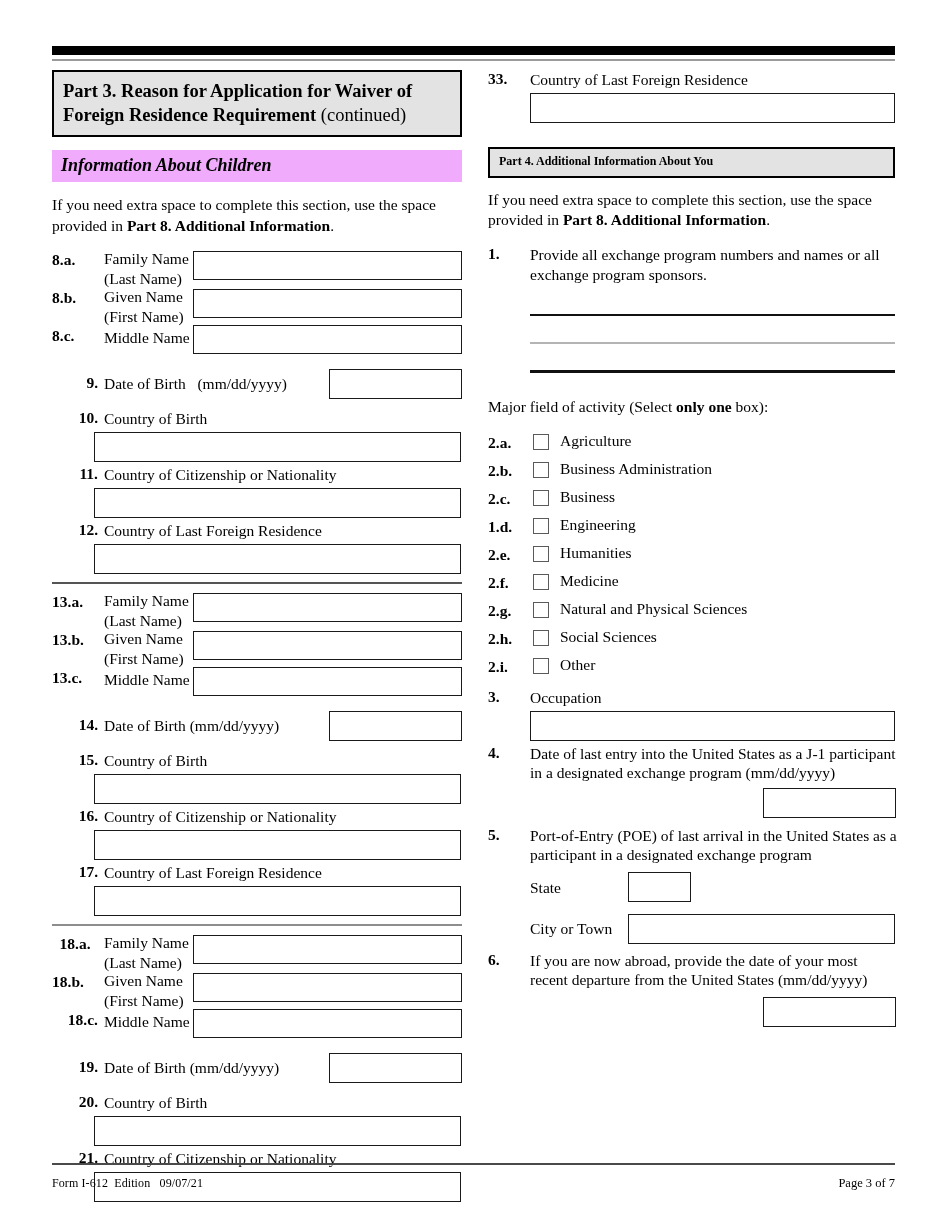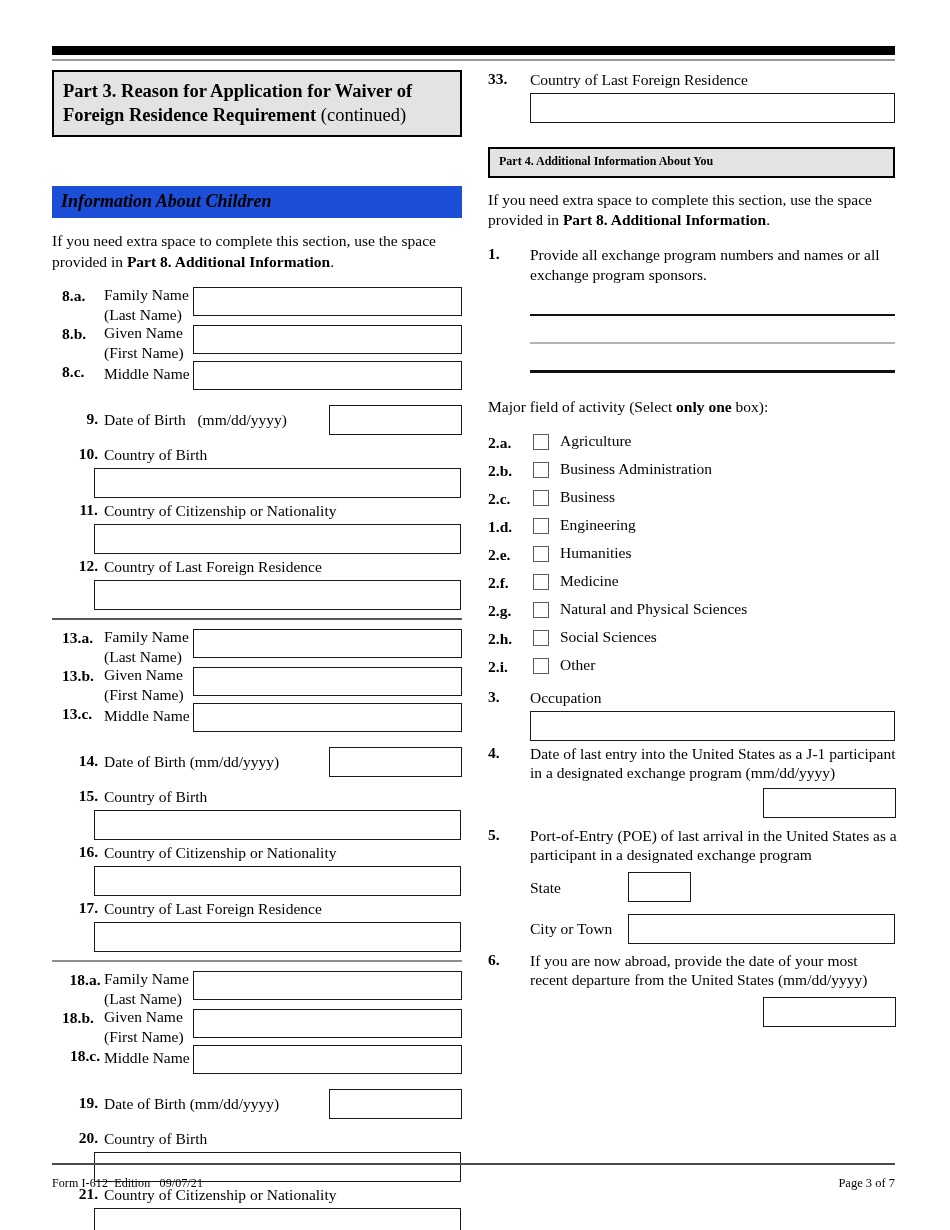--- a/index.html
+++ b/index.html
@@ -48,26 +48,25 @@
     background:#e3e3e3;
     padding:7px 9px 8px 9px;
     font-weight:bold;
     font-size:18.5px;
     line-height:1.30;
   }
   .part-header .normal { font-weight:normal; }
 
   
   .sub-band {
-    background:#1d4ed8;
+    background:#f0abfc;
     padding:5px 16px 6px 9px;
     font-weight:bold;
     font-style:italic;
     font-size:18px;
-    margin-top:36px;
   }
 
   
   .instruct {
     font-size:15.5px;
     line-height:1.33;
   }
   .instruct b { font-weight:bold; }
 
   
@@ -77,21 +76,21 @@
     width:46px; text-align:right;
     font-weight:bold; font-size:15.5px;
   }
   .num.wide { width:52px; }
   .lbl {
     font-size:15.5px; line-height:1.28;
   }
 
   
   .name-row { position:relative; height:36px; }
-  .name-row .num { left:0; width:46px; text-align:left;margin-left:10px; }
+  .name-row .num { left:0; width:46px; text-align:left; }
   .name-row .lbl {
     position:absolute; left:52px; top:-1px; width:86px;
   }
   .name-row .box {
     position:absolute; left:141px; top:0;
     width:269px; height:29px;
     border:1.6px solid #1a1a1a;
     background:#fff;
   }
 
@@ -290,21 +289,21 @@
       <div class="name-row" style="height:38px">
         <div class="num wide" style="text-align:left">18.b.</div>
         <div class="lbl" style="position:absolute;left:52px;top:-2px;width:86px">
           <div>Given Name</div>
           <div>(First Name)</div>
         </div>
         <div class="box"></div>
       </div>
 
       <div class="name-row" style="height:36px">
-        <div class="num wide" style="text-align:center">18.c.</div>
+        <div class="num wide" style="text-align:right">18.c.</div>
         <div class="lbl" style="position:absolute;left:52px;top:1px;width:86px">Middle Name</div>
         <div class="box" style="top:-2px"></div>
       </div>
 
       <div style="height:6px"></div>
 
       <div class="row" style="height:40px">
         <div class="num" style="top:5px">19.</div>
         <div class="lbl" style="position:absolute;left:52px;top:5px">Date of Birth (mm/dd/yyyy)</div>
         <div class="date-box" style="position:absolute;left:277px;top:0"></div>

